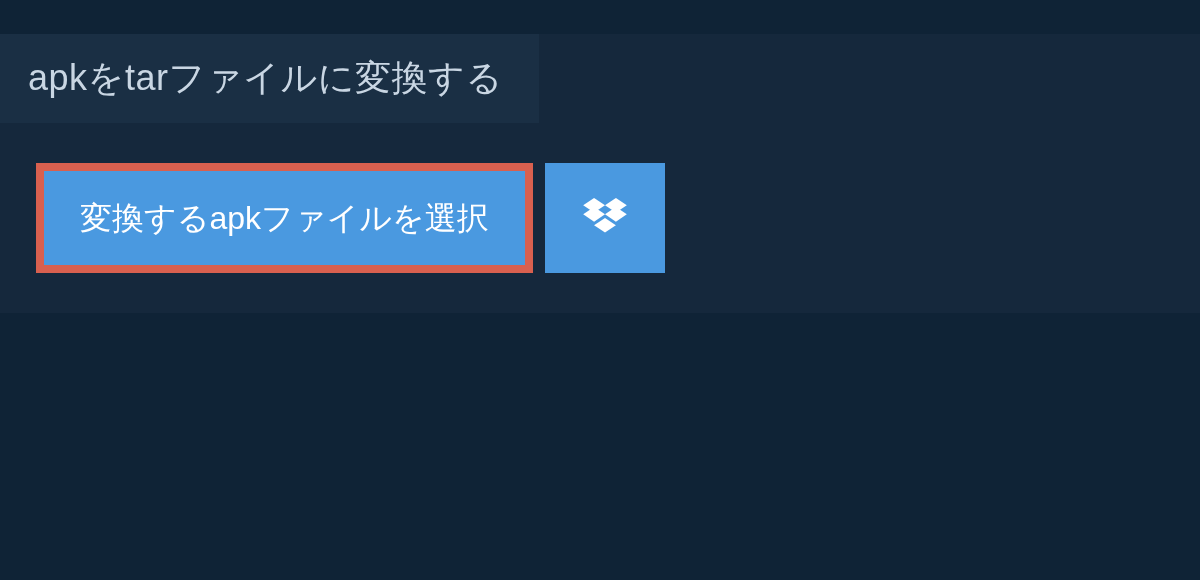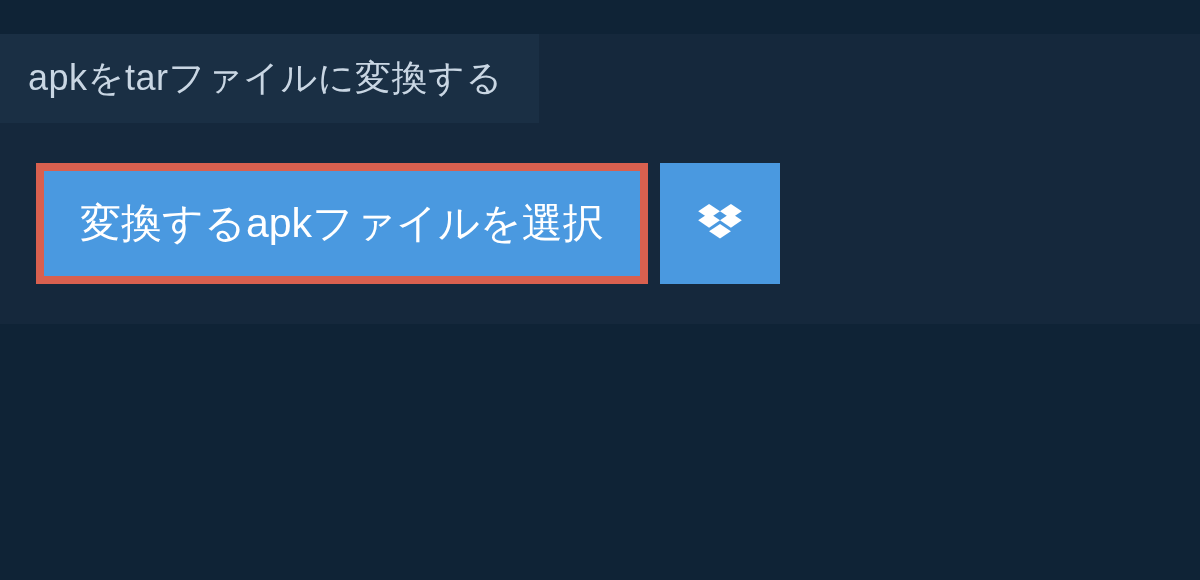--- a/index.html
+++ b/index.html
@@ -30,21 +30,21 @@
     }
     .button-row {
       display: flex;
       gap: 12px;
       padding: 40px 0 0 36px;
     }
     .select-file-button {
       background: #4a99e0;
       border: 8px solid #d8604f;
       color: #ffffff;
-      font-size: 41px;
+      font-size: 32px;
       font-weight: 400;
       padding: 28px 36px;
       display: inline-flex;
       align-items: center;
       justify-content: center;
       cursor: pointer;
       line-height: 1.2;
     }
     .dropbox-button {
       background: #4a99e0;

